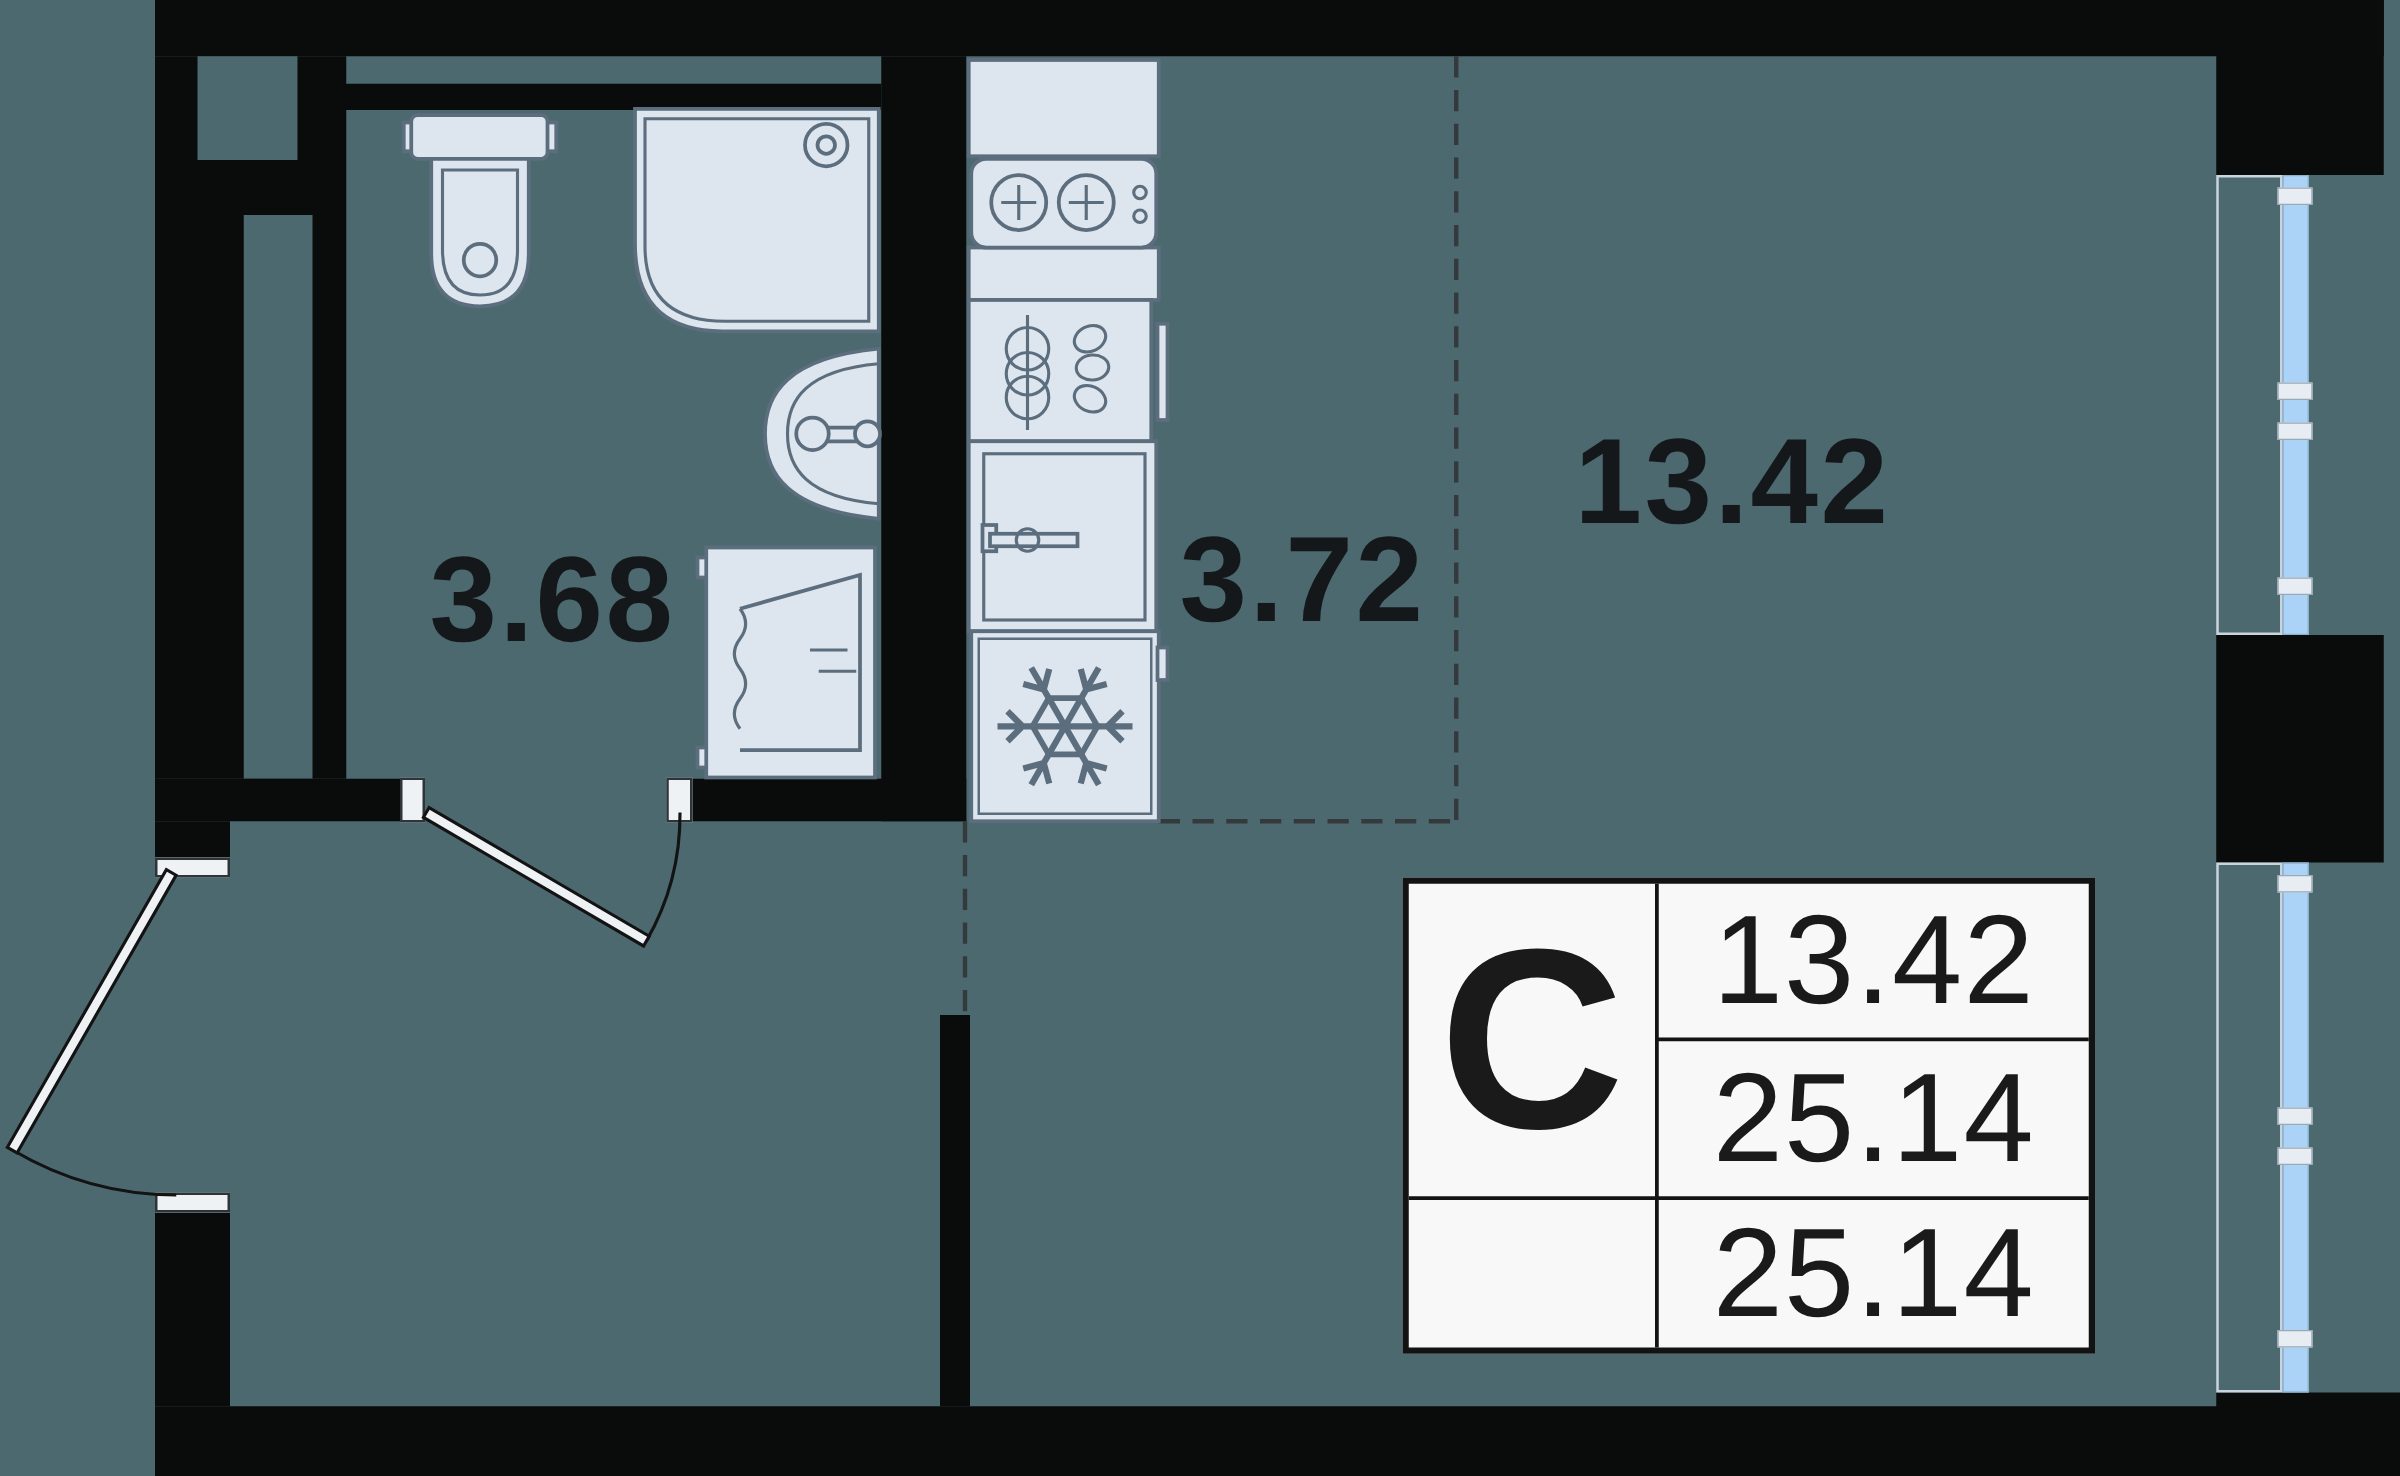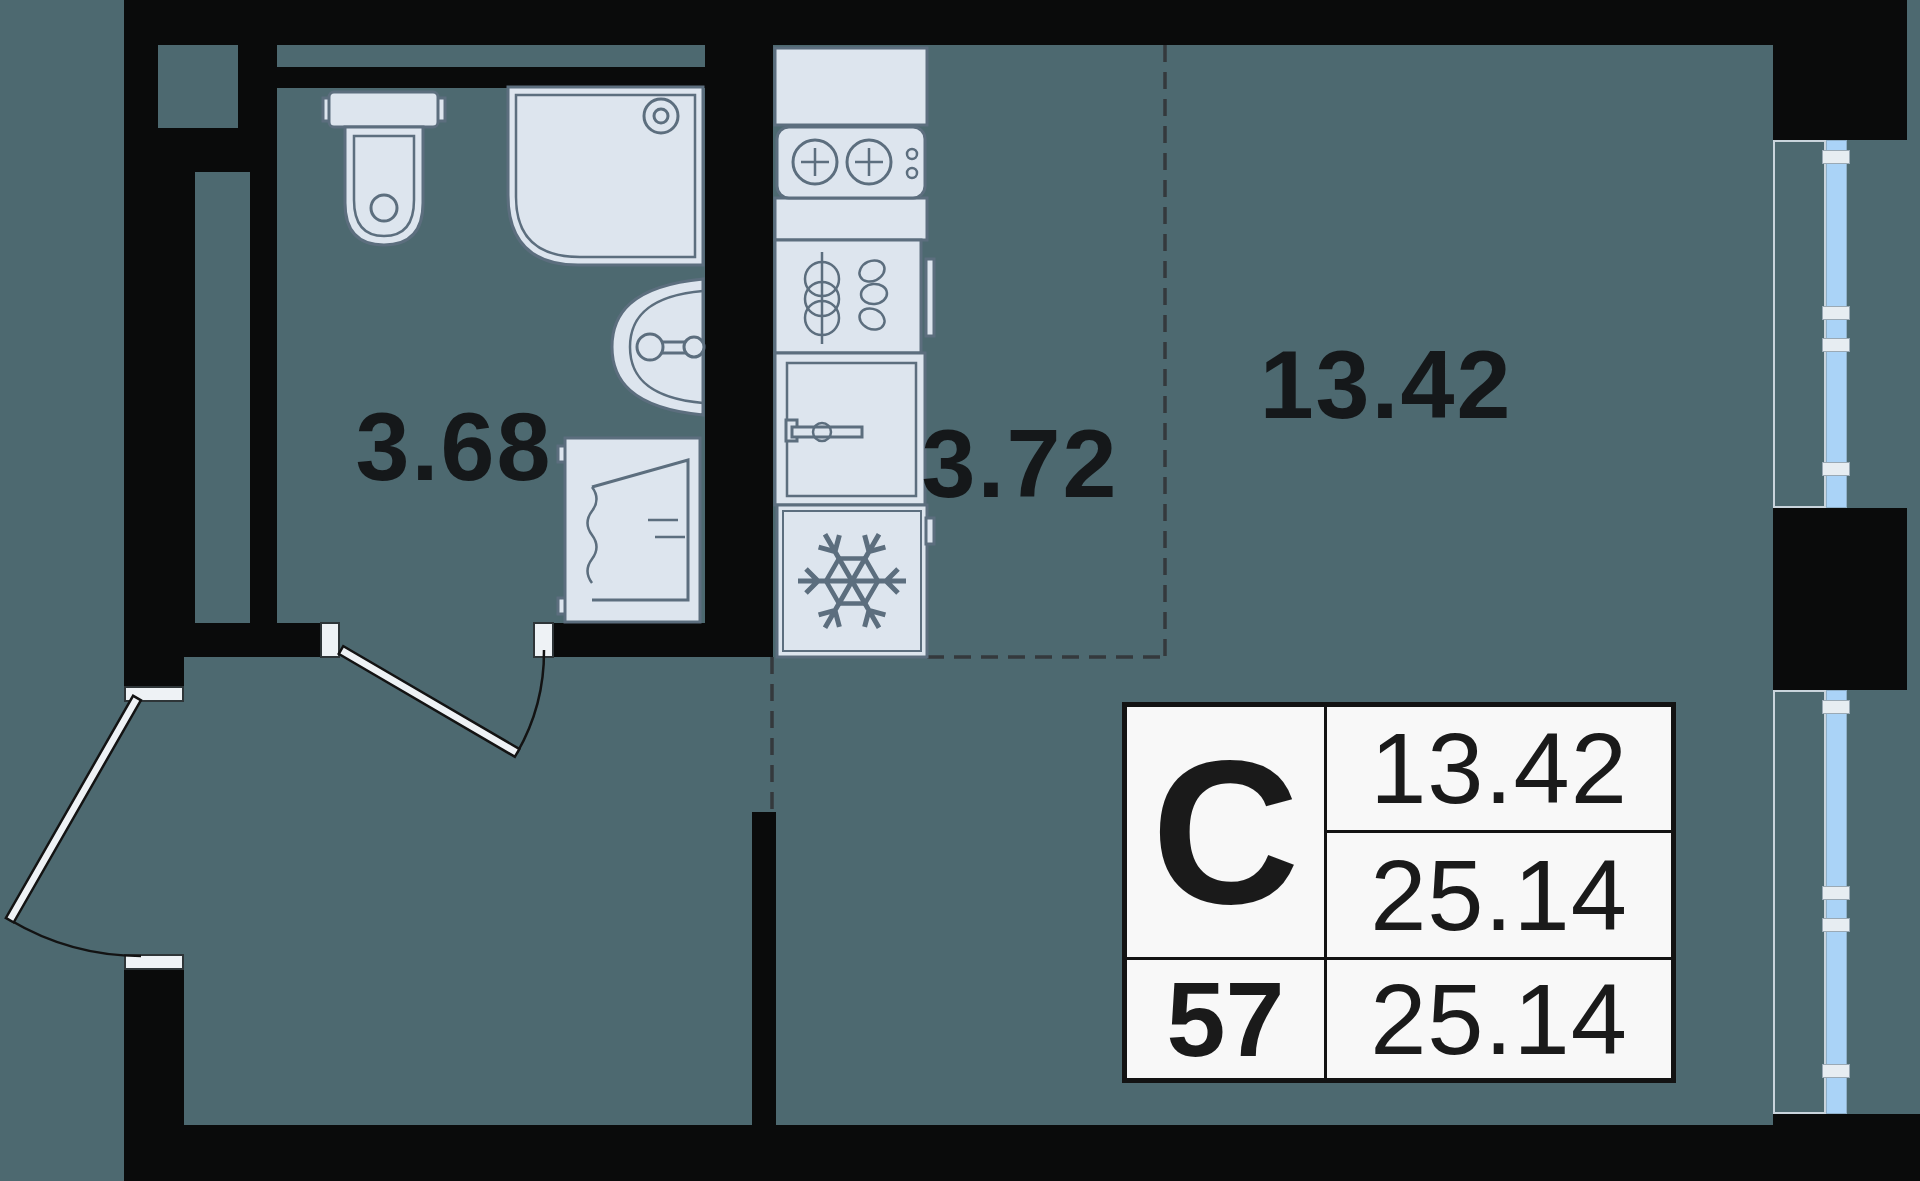--- a/index.html
+++ b/index.html
@@ -164,30 +164,29 @@
       <path d="M141,956 A257,257 0 0 1 10,920" fill="none" stroke="#131313" stroke-width="2.5"></path>
       <rect x="137" y="693.5" width="256" height="9" fill="#eef2f5" stroke="#131313" stroke-width="2.5" transform="rotate(119.8 137 698)"></rect>
     </g>
 
     <g>
       <path d="M544,650 A203,203 0 0 1 517,753" fill="none" stroke="#131313" stroke-width="2.5"></path>
       <rect x="341" y="645.5" width="204" height="9" fill="#eef2f5" stroke="#131313" stroke-width="2.5" transform="rotate(30.3 341 650)"></rect>
     </g>
   </svg>
 
-  <div class="room-label" style="left:442px;top:447px;margin-left:12px;">3.68</div>
-  <div class="room-label" style="left:1020px;top:464px;">3.72</div>
+  <div class="room-label" style="left:442px;top:480px;">3.68</div>
+  <div class="room-label" style="left:1042px;top:464px;">3.72</div>
   <div class="room-label" style="left:1386px;top:385px;">13.42</div>
 
   <div class="info-table">
 
     <div class="vline" style="left:197px;top:0;width:3px;height:371px;"></div>
     <div class="hline" style="left:197px;top:123px;width:347px;height:3px;"></div>
     <div class="hline" style="left:0;top:250px;width:544px;height:3px;"></div>
 
     <div class="cell t-letter" style="left:0;top:0;width:197px;height:250px;">С</div>
     <div class="cell t-num" style="left:200px;top:0;width:344px;height:123px;">13.42</div>
     <div class="cell t-num" style="left:200px;top:126px;width:344px;height:124px;">25.14</div>
-    <div class="cell t-unit" style="left:0;top:253px;width:197px;height:118px;">57</div>
     <div class="cell t-num" style="left:200px;top:253px;width:344px;height:118px;">25.14</div>
   </div>
 
 </div>
 
 </body></html>

